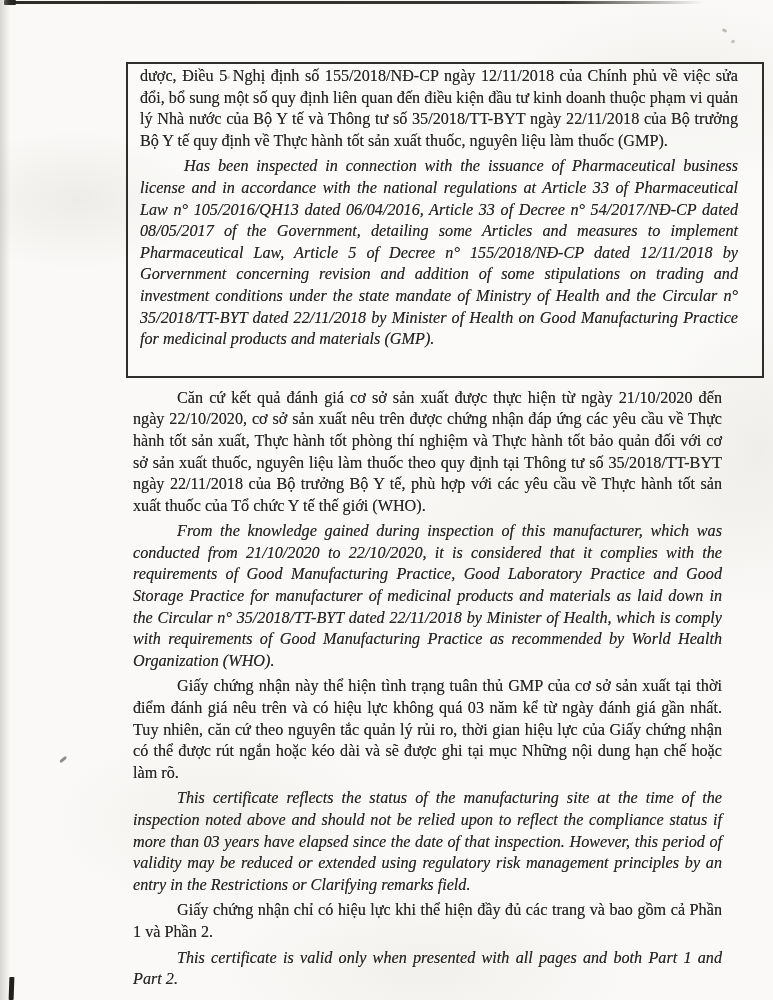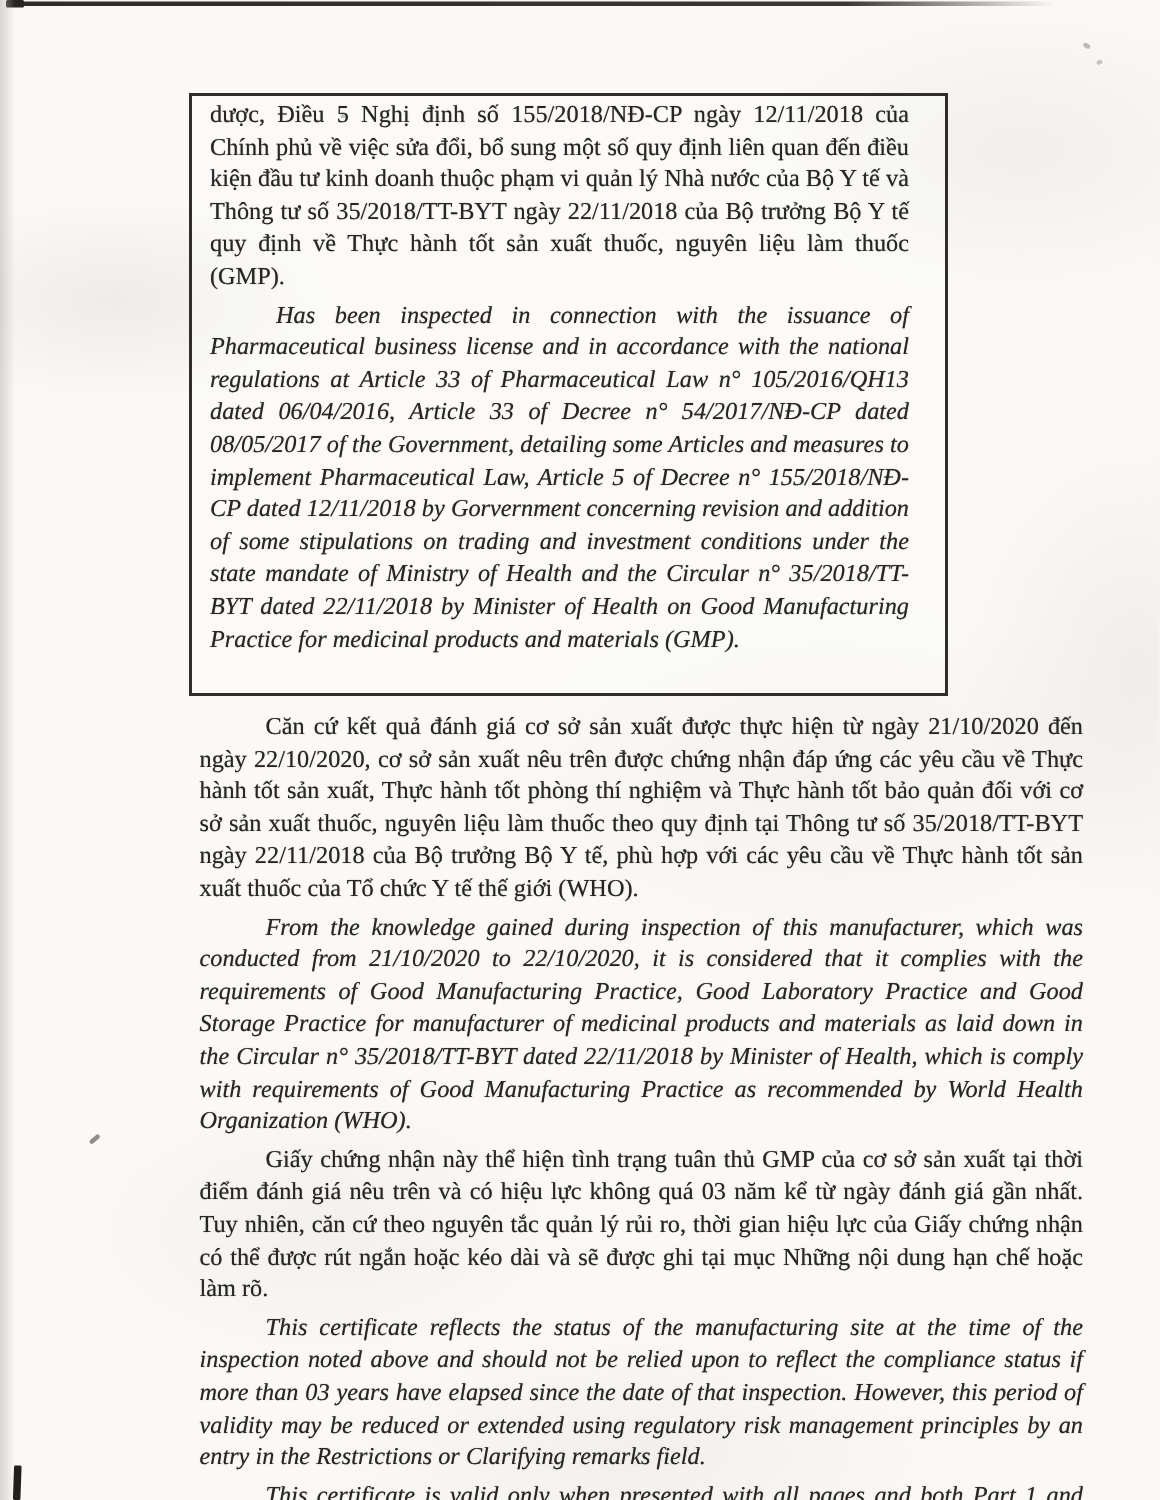--- a/index.html
+++ b/index.html
@@ -101,21 +101,21 @@
     font-size: 16.2px;
     line-height: 21.6px;
     text-shadow: 0 0 0.6px rgba(52,50,46,0.65);
   }
   p.en { font-style: italic; }
   p.no-indent { text-indent: 0; }
 
   .cert-box {
     box-sizing: border-box;
     margin-left: -7px;
-    width: 506px;
+    width: 638px;
     border: 2px solid #2f2e2b;
     padding: 2px 24px 9px 12px;
     margin-bottom: 10px;
     background: rgba(255,255,255,0.25);
   }
   .cert-box p:last-child { margin-bottom: 16px; }
 </style>
 </head>
 <body>
 
@@ -137,17 +137,18 @@
     </div>
 
     <p class="vi" lang="vi">Căn cứ kết quả đánh giá cơ sở sản xuất được thực hiện từ ngày 21/10/2020 đến ngày 22/10/2020, cơ sở sản xuất nêu trên được chứng nhận đáp ứng các yêu cầu về Thực hành tốt sản xuất, Thực hành tốt phòng thí nghiệm và Thực hành tốt bảo quản đối với cơ sở sản xuất thuốc, nguyên liệu làm thuốc theo quy định tại Thông tư số 35/2018/TT-BYT ngày 22/11/2018 của Bộ trưởng Bộ Y tế, phù hợp với các yêu cầu về Thực hành tốt sản xuất thuốc của Tổ chức Y tế thế giới (WHO).</p>
 
     <p class="en" lang="en">From the knowledge gained during inspection of this manufacturer, which was conducted from 21/10/2020 to 22/10/2020, it is considered that it complies with the requirements of Good Manufacturing Practice, Good Laboratory Practice and Good Storage Practice for manufacturer of medicinal products and materials as laid down in the Circular n° 35/2018/TT-BYT dated 22/11/2018 by Minister of Health, which is comply with requirements of Good Manufacturing Practice as recommended by World Health Organization (WHO).</p>
 
     <p class="vi" lang="vi">Giấy chứng nhận này thể hiện tình trạng tuân thủ GMP của cơ sở sản xuất tại thời điểm đánh giá nêu trên và có hiệu lực không quá 03 năm kể từ ngày đánh giá gần nhất. Tuy nhiên, căn cứ theo nguyên tắc quản lý rủi ro, thời gian hiệu lực của Giấy chứng nhận có thể được rút ngắn hoặc kéo dài và sẽ được ghi tại mục Những nội dung hạn chế hoặc làm rõ.</p>
 
     <p class="en" lang="en">This certificate reflects the status of the manufacturing site at the time of the inspection noted above and should not be relied upon to reflect the compliance status if more than 03 years have elapsed since the date of that inspection. However, this period of validity may be reduced or extended using regulatory risk management principles by an entry in the Restrictions or Clarifying remarks field.</p>
 
+    <p class="vi" lang="vi">Giấy chứng nhận chỉ có hiệu lực khi thể hiện đầy đủ các trang và bao gồm cả Phần 1 và Phần 2.</p>
 
     <p class="en" lang="en">This certificate is valid only when presented with all pages and both Part 1 and Part 2.</p>
 
   </div>
 </div>
 
 </body></html>

